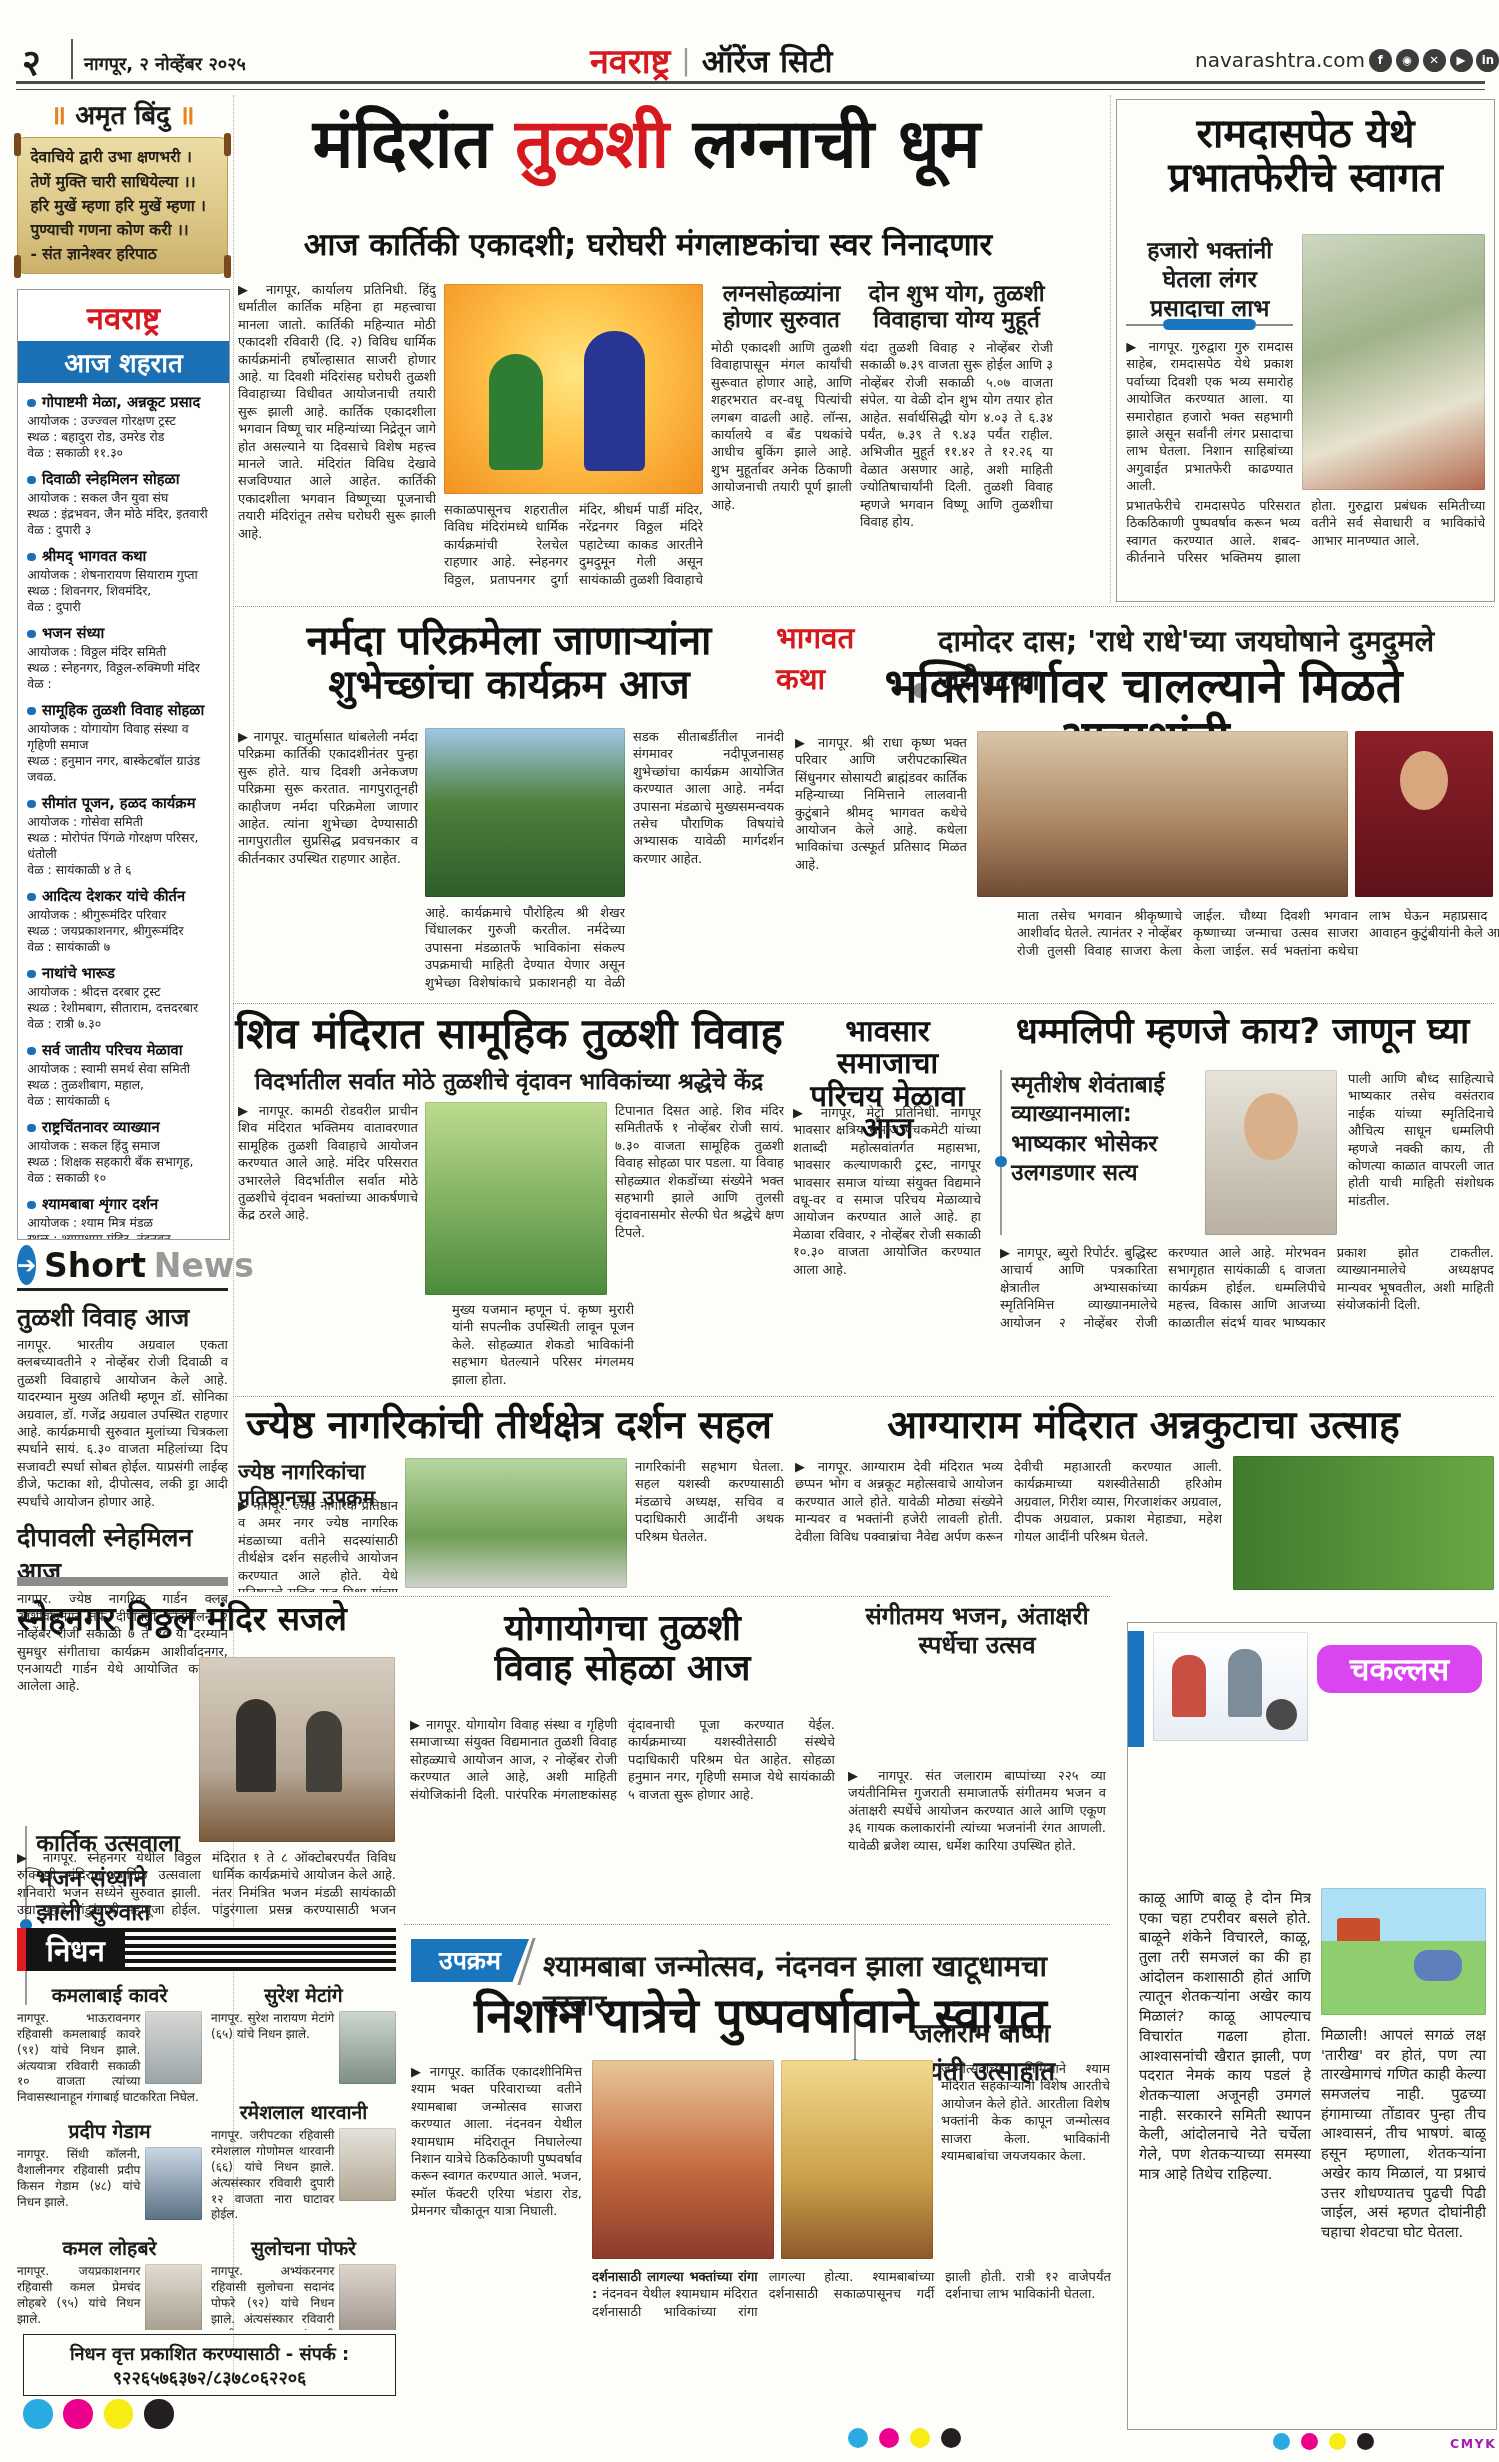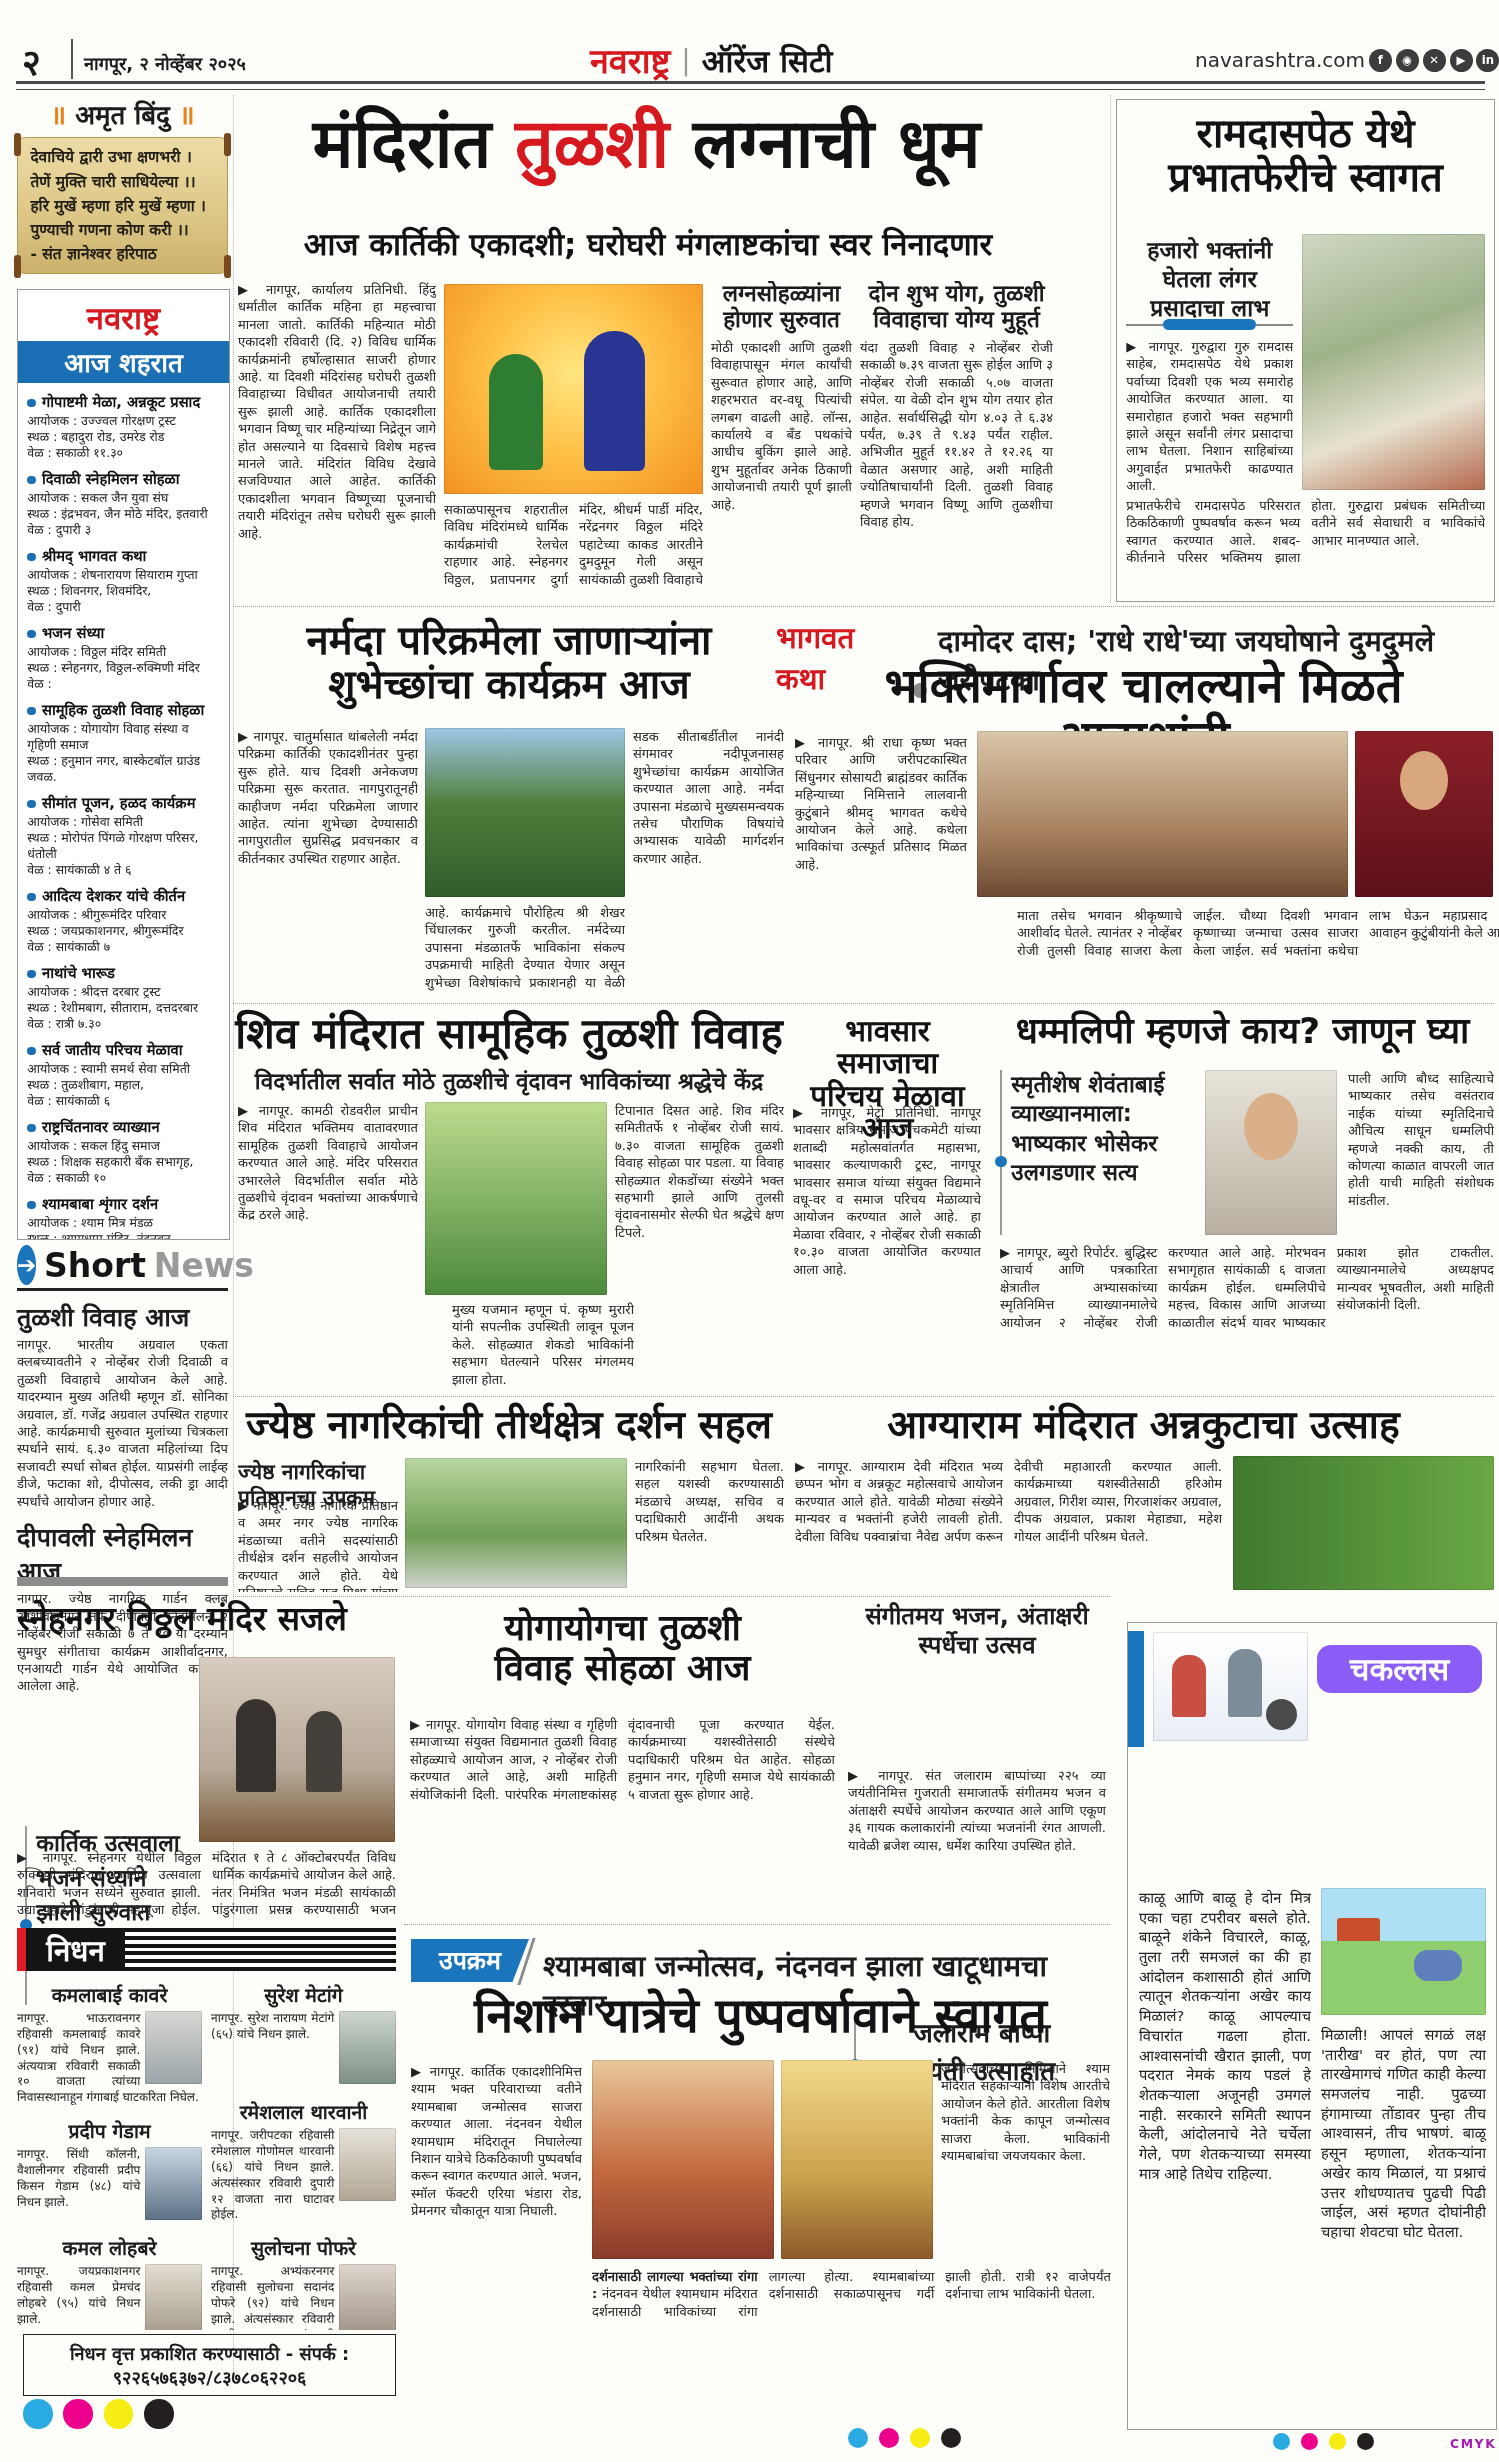--- a/index.html
+++ b/index.html
@@ -308,21 +308,21 @@
   </div>
   <div class="abs body-txt" style="left:848px;top:1767px;width:258px;height:151px;overflow:hidden;">▶ नागपूर. संत जलाराम बाप्पांच्या २२५ व्या जयंतीनिमित्त गुजराती समाजातर्फे संगीतमय भजन व अंताक्षरी स्पर्धेचे आयोजन करण्यात आले आणि एकूण ३६ गायक कलाकारांनी त्यांच्या भजनांनी रंगत आणली. यावेळी ब्रजेश व्यास, धर्मेश कारिया उपस्थित होते.</div>
 
   <div class="abs" style="left:1127px;top:1622px;width:368px;height:806px;border:0.8px solid #9a9a9a;overflow:hidden;">
     <div class="abs" style="left:-0.8px;top:7.8px;width:17px;height:116px;background:#1b75bc;"></div>
     <div class="abs ph" style="left:25px;top:9.3px;width:155px;height:109px;background:linear-gradient(180deg,#ffffff,#e8eef5);">
       <div class="abs" style="left:18.6px;top:23px;width:34px;height:62px;background:#c94f43;border-radius:15.5px 15.5px 3.1px 3.1px;"></div>
       <div class="abs" style="left:75px;top:17px;width:34px;height:68px;background:#7d8c99;border-radius:15.5px 15.5px 3.1px 3.1px;"></div>
       <div class="abs" style="left:113px;top:67px;width:31px;height:31px;background:#4a4a4a;border-radius:50%;"></div>
     </div>
-    <div class="abs c b" style="left:189px;top:22px;width:165px;height:48px;background:#8b5cf6;color:#fff;font-size:31px;border-radius:14px;line-height:48px;">चकल्लस</div>
+    <div class="abs c b" style="left:189px;top:22px;width:165px;height:48px;background:#d946ef;color:#fff;font-size:31px;border-radius:14px;line-height:48px;">चकल्लस</div>
     <div class="abs body-txt" style="left:11px;top:265px;width:172px;height:528px;overflow:hidden;font-size:14.7px;">काळू आणि बाळू हे दोन मित्र एका चहा टपरीवर बसले होते. बाळूने शंकेने विचारले, काळू, तुला तरी समजलं का की हा आंदोलन कशासाठी होतं आणि त्यातून शेतकऱ्यांना अखेर काय मिळालं? काळू आपल्याच विचारांत गढला होता. आश्वासनांची खैरात झाली, पण पदरात नेमकं काय पडलं हे शेतकऱ्याला अजूनही उमगलं नाही. सरकारने समिती स्थापन केली, आंदोलनाचे नेते चर्चेला गेले, पण शेतकऱ्याच्या समस्या मात्र आहे तिथेच राहिल्या.</div>
     <div class="abs ph" style="left:193px;top:265px;width:165px;height:127px;background:linear-gradient(180deg,#aee0f5 0 42%,#8fce6e 42% 100%);">
       <div class="abs" style="left:15.5px;top:29.5px;width:43px;height:23px;background:#c94f2a;border-radius:3.1px 3.1px 0 0;"></div>
       <div class="abs" style="left:93px;top:62px;width:48px;height:31px;background:#5e7fbc;border-radius:14px;"></div>
     </div>
     <div class="abs body-txt" style="left:193px;top:402px;width:165px;height:390px;overflow:hidden;font-size:14.7px;">मिळाली! आपलं सगळं लक्ष 'तारीख' वर होतं, पण त्या तारखेमागचं गणित काही केल्या समजलंच नाही. पुढच्या हंगामाच्या तोंडावर पुन्हा तीच आश्वासनं, तीच भाषणं. बाळू हसून म्हणाला, शेतकऱ्यांना अखेर काय मिळालं, या प्रश्नाचं उत्तर शोधण्यातच पुढची पिढी जाईल, असं म्हणत दोघांनीही चहाचा शेवटचा घोट घेतला.</div>
   </div>
 
   <div class="abs rule-dot-h" style="left:404px;top:1924px;width:706px;"></div>
   <div class="abs" style="left:411px;top:1939px;width:118px;height:43px;background:#1b75bc;color:#fff;font-size:25px;font-weight:bold;text-align:center;line-height:43px;clip-path:polygon(0 0,100% 0,86% 100%,0 100%);">उपक्रम</div>

